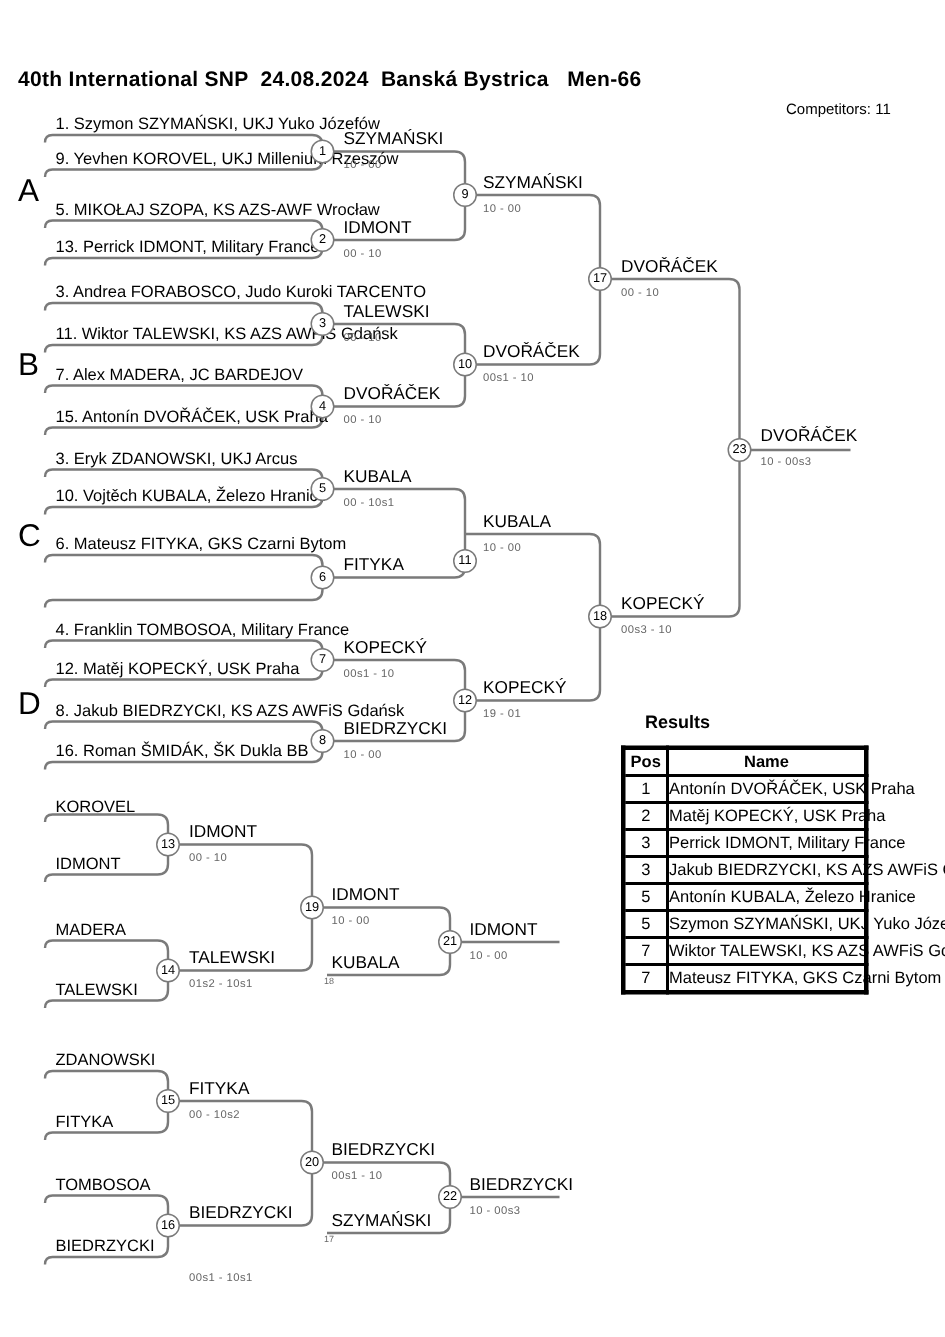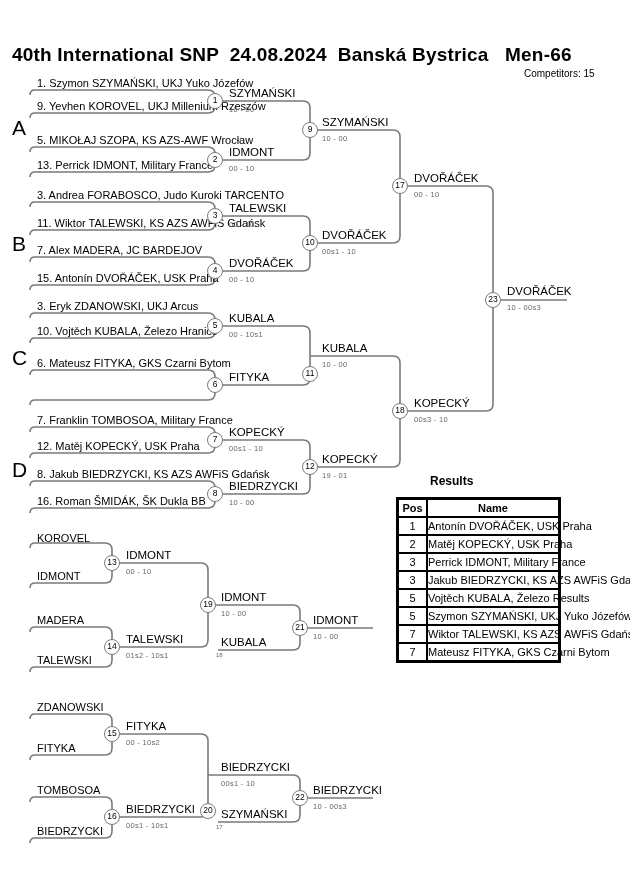--- a/index.html
+++ b/index.html
@@ -2,37 +2,37 @@
 <html><head>
 <meta charset="utf-8">
 <style>
   html,body{margin:0;padding:0;}
   body{
     width:630px;height:891px;position:relative;overflow:hidden;
     background:#fff;color:#000;
     font-family:"Liberation Sans",sans-serif;
   }
   .abs{position:absolute;white-space:nowrap;}
-  .title{left:12px;top:44px;font-size:19px;font-weight:bold;white-space:pre;letter-spacing:.2px;}
+  .title{left:12px;top:44px;font-size:14px;font-weight:bold;white-space:pre;letter-spacing:.2px;}
   .competitors{left:524px;top:68px;font-size:10px;}
   .pool{font-size:21px;}
   .pname{font-size:11px;}
   .wname{font-size:11.5px;}
   .score{font-size:7.5px;color:#666;letter-spacing:.3px;}
   .feednum{font-size:6px;color:#666;}
   .mc{
     position:absolute;width:16px;height:16px;box-sizing:border-box;
     border:1.5px solid #7a7a7a;border-radius:50%;background:#fff;
     font-size:8.5px;line-height:13px;text-align:center;color:#000;
   }
   svg.lines{position:absolute;left:0;top:0;}
   svg.lines path{fill:none;stroke:#7a7a7a;stroke-width:1.6;}
   .results-title{left:430px;top:474px;width:135px;font-size:12px;font-weight:bold;}
   table.results{
-    position:absolute;left:396px;top:497px;border-collapse:collapse;
+    position:absolute;left:414px;top:497px;border-collapse:collapse;
     border:3px solid #000;table-layout:fixed;
   }
   table.results th,table.results td{
     border:2px solid #000;font-size:11px;padding:0;height:16px;vertical-align:middle;
   }
   table.results th{font-weight:bold;text-align:center;}
   td.pos{width:27px;text-align:center;}
   th.posh{width:27px;}
   td.nm{width:130px;max-width:130px;text-align:left;padding-left:5px;white-space:nowrap;overflow:visible;}
   th.nmh{width:130px;}
@@ -69,39 +69,39 @@
   <path d="M300,628 H373"></path>
 
   <path d="M30,719 Q30,714 35,714 H105 Q112,714 112,721 V748 Q112,755 105,755 H35 Q30,755 30,760"></path>
   <path d="M30,802 Q30,797 35,797 H105 Q112,797 112,804 V831 Q112,838 105,838 H35 Q30,838 30,843"></path>
   <path d="M112,734 H201 Q208,734 208,741 V810 Q208,817 201,817 H112"></path>
   <path d="M208,775 H293 Q300,775 300,782 V815 Q300,822 293,822 H218"></path>
   <path d="M300,798 H373"></path>
 </svg>
 
 <div class="abs title">40th International SNP  24.08.2024  Banská Bystrica   Men-66</div>
-<div class="abs competitors">Competitors: 15</div>
+<div class="abs competitors">Competitors: 11</div>
 
 <div class="abs pool" style="left:12px;top:116px">A</div>
 <div class="abs pool" style="left:12px;top:232px">B</div>
 <div class="abs pool" style="left:12px;top:346px">C</div>
 <div class="abs pool" style="left:12px;top:458px">D</div>
 
 <div class="abs pname" style="left:37px;top:77px">1. Szymon SZYMAŃSKI, UKJ Yuko Józefów</div>
 <div class="abs pname" style="left:37px;top:100px">9. Yevhen KOROVEL, UKJ Millenium Rzeszów</div>
 <div class="abs pname" style="left:37px;top:134px">5. MIKOŁAJ SZOPA, KS AZS-AWF Wrocław</div>
 <div class="abs pname" style="left:37px;top:159px">13. Perrick IDMONT, Military France</div>
 <div class="abs pname" style="left:37px;top:189px">3. Andrea FORABOSCO, Judo Kuroki TARCENTO</div>
 <div class="abs pname" style="left:37px;top:217px">11. Wiktor TALEWSKI, KS AZS AWFiS Gdańsk</div>
 <div class="abs pname" style="left:37px;top:244px">7. Alex MADERA, JC BARDEJOV</div>
 <div class="abs pname" style="left:37px;top:272px">15. Antonín DVOŘÁČEK, USK Praha</div>
 <div class="abs pname" style="left:37px;top:300px">3. Eryk ZDANOWSKI, UKJ Arcus</div>
 <div class="abs pname" style="left:37px;top:325px">10. Vojtěch KUBALA, Železo Hranice</div>
 <div class="abs pname" style="left:37px;top:357px">6. Mateusz FITYKA, GKS Czarni Bytom</div>
-<div class="abs pname" style="left:37px;top:414px">7. Franklin TOMBOSOA, Military France</div>
+<div class="abs pname" style="left:37px;top:414px">4. Franklin TOMBOSOA, Military France</div>
 <div class="abs pname" style="left:37px;top:440px">12. Matěj KOPECKÝ, USK Praha</div>
 <div class="abs pname" style="left:37px;top:468px">8. Jakub BIEDRZYCKI, KS AZS AWFiS Gdańsk</div>
 <div class="abs pname" style="left:37px;top:495px">16. Roman ŠMIDÁK, ŠK Dukla BB</div>
 
 <div class="abs wname" style="left:229px;top:87px">SZYMAŃSKI</div>
 <div class="abs score" style="left:229px;top:105px">10 - 00</div>
 <div class="abs wname" style="left:229px;top:146px">IDMONT</div>
 <div class="abs score" style="left:229px;top:164px">00 - 10</div>
 <div class="abs wname" style="left:229px;top:202px">TALEWSKI</div>
 <div class="abs score" style="left:229px;top:220px">00 - 10</div>
@@ -147,21 +147,21 @@
 <div class="abs wname" style="left:313px;top:614px">IDMONT</div>
 <div class="abs score" style="left:313px;top:632px">10 - 00</div>
 
 <div class="abs pname" style="left:37px;top:701px">ZDANOWSKI</div>
 <div class="abs pname" style="left:37px;top:742px">FITYKA</div>
 <div class="abs pname" style="left:37px;top:784px">TOMBOSOA</div>
 <div class="abs pname" style="left:37px;top:825px">BIEDRZYCKI</div>
 <div class="abs wname" style="left:126px;top:720px">FITYKA</div>
 <div class="abs score" style="left:126px;top:738px">00 - 10s2</div>
 <div class="abs wname" style="left:126px;top:803px">BIEDRZYCKI</div>
-<div class="abs score" style="left:126px;top:821px">00s1 - 10s1</div>
+<div class="abs score" style="left:126px;top:847px">00s1 - 10s1</div>
 <div class="abs wname" style="left:221px;top:761px">BIEDRZYCKI</div>
 <div class="abs score" style="left:221px;top:779px">00s1 - 10</div>
 <div class="abs wname" style="left:221px;top:808px">SZYMAŃSKI</div>
 <div class="abs feednum" style="left:216px;top:824px">17</div>
 <div class="abs wname" style="left:313px;top:784px">BIEDRZYCKI</div>
 <div class="abs score" style="left:313px;top:802px">10 - 00s3</div>
 
 <div class="mc" style="left:207px;top:93px">1</div>
 <div class="mc" style="left:207px;top:152px">2</div>
 <div class="mc" style="left:207px;top:208px">3</div>
@@ -176,21 +176,21 @@
 <div class="mc" style="left:302px;top:459px">12</div>
 <div class="mc" style="left:392px;top:178px">17</div>
 <div class="mc" style="left:392px;top:403px">18</div>
 <div class="mc" style="left:485px;top:292px">23</div>
 <div class="mc" style="left:104px;top:555px">13</div>
 <div class="mc" style="left:104px;top:639px">14</div>
 <div class="mc" style="left:200px;top:597px">19</div>
 <div class="mc" style="left:292px;top:620px">21</div>
 <div class="mc" style="left:104px;top:726px">15</div>
 <div class="mc" style="left:104px;top:809px">16</div>
-<div class="mc" style="left:200px;top:803px">20</div>
+<div class="mc" style="left:200px;top:767px">20</div>
 <div class="mc" style="left:292px;top:790px">22</div>
 
 <div class="abs results-title">Results</div>
 <table class="results">
   <thead>
     <tr>
       <th class="posh">Pos</th>
       <th class="nmh">Name</th>
     </tr>
   </thead>
@@ -206,21 +206,21 @@
     <tr>
         <td class="pos">3</td>
         <td class="nm">Perrick IDMONT, Military France</td>
       </tr>
     <tr>
         <td class="pos">3</td>
         <td class="nm">Jakub BIEDRZYCKI, KS AZS AWFiS Gdańsk</td>
       </tr>
     <tr>
         <td class="pos">5</td>
-        <td class="nm">Vojtěch KUBALA, Železo Results</td>
+        <td class="nm">Antonín KUBALA, Železo Hranice</td>
       </tr>
     <tr>
         <td class="pos">5</td>
         <td class="nm">Szymon SZYMAŃSKI, UKJ Yuko Józefów</td>
       </tr>
     <tr>
         <td class="pos">7</td>
         <td class="nm">Wiktor TALEWSKI, KS AZS AWFiS Gdańsk</td>
       </tr>
     <tr>

